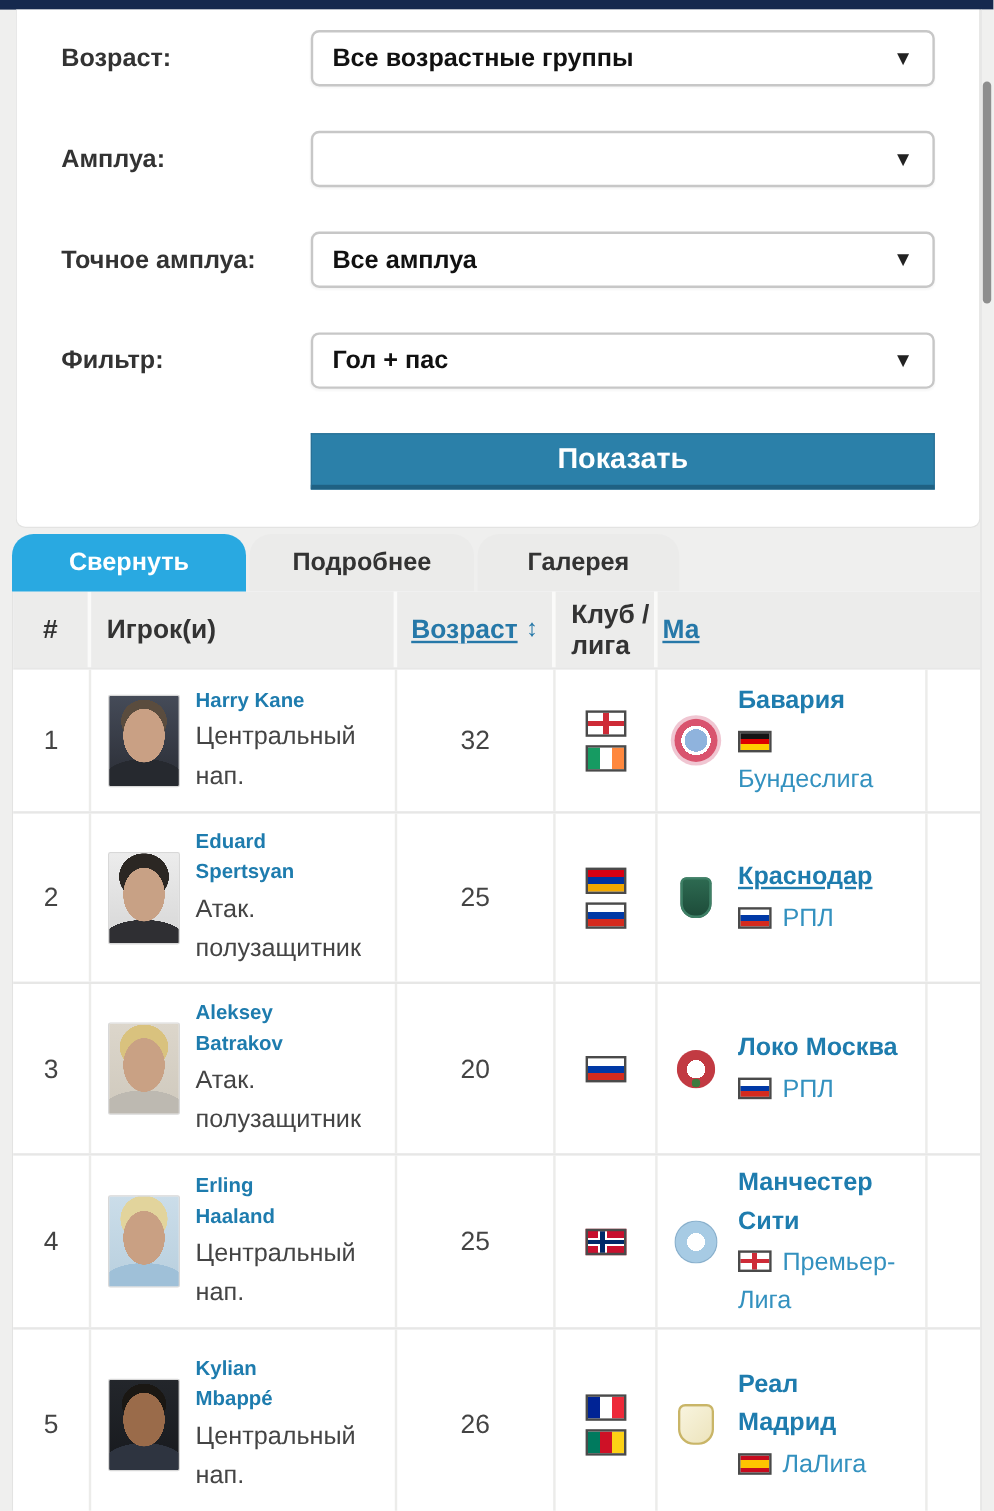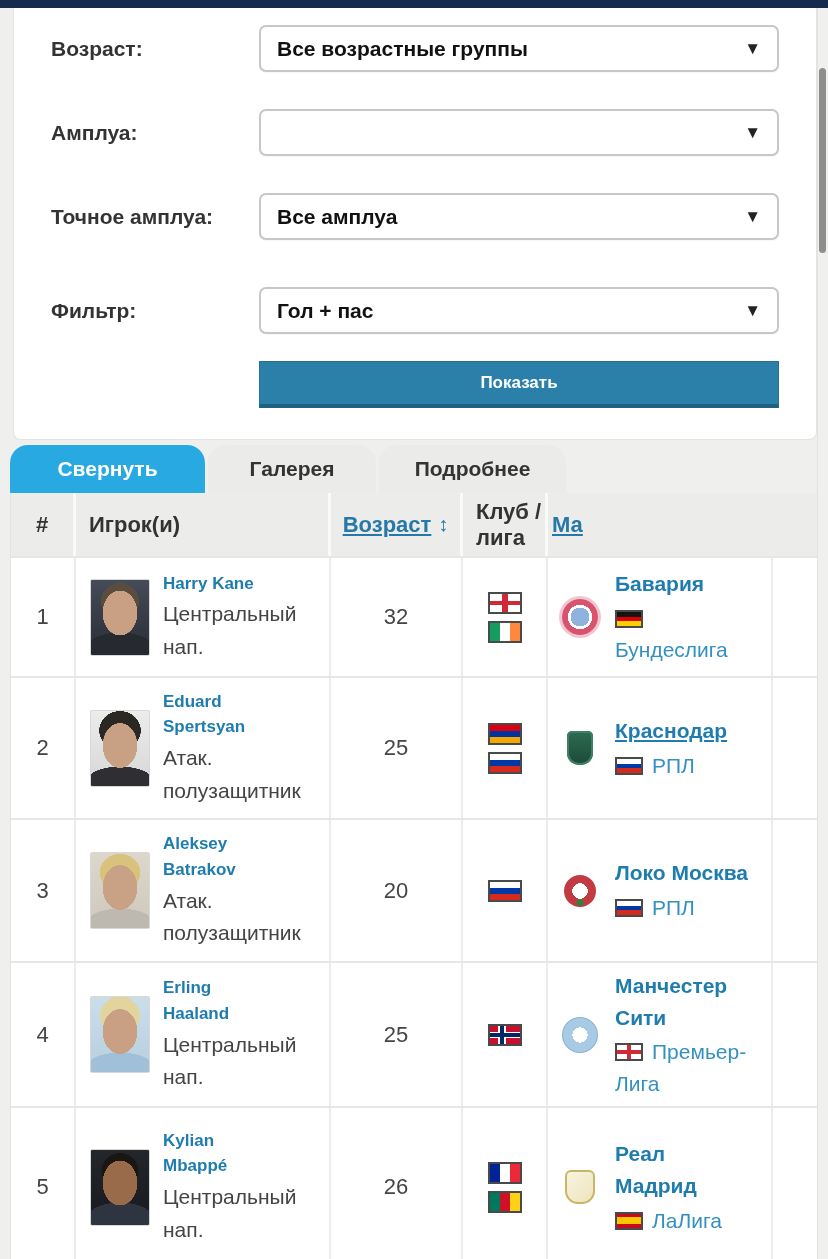--- a/index.html
+++ b/index.html
@@ -14,21 +14,21 @@
   .frow { position:absolute; left:37px; width:728px; height:47px; display:flex; align-items:center; }
   .frow .flabel { flex:0 0 208px; font-size:21px; font-weight:bold; color:#333; }
   .selectbox { flex:0 0 520px; height:47px; border:2px solid #C7C7C7; border-radius:7px;
     background:#fff; display:flex; align-items:center; padding:0 16px; cursor:pointer;
     box-shadow:0 1px 2px rgba(0,0,0,0.04); }
   .selectbox .selval { flex:1; font-size:21px; font-weight:bold; color:#111;
     white-space:nowrap; overflow:hidden; }
   .selectbox .arrow { font-size:17px; color:#222; margin-left:8px; }
   .showbtn { position:absolute; left:245px; top:353px; width:520px; height:47px;
     background:#2B80A9; border:1px solid #2A7096; border-bottom:4px solid #1F6183;
-    color:#fff; font-size:17px; font-weight:bold; text-align:center; line-height:42px;
+    color:#fff; font-size:24px; font-weight:bold; text-align:center; line-height:42px;
     cursor:pointer; font-family:inherit; }
 
   
   .tabs { position:absolute; left:10px; top:445px; height:48px; display:flex; }
   .tab { height:48px; display:flex; align-items:center; justify-content:center;
     font-size:21px; font-weight:bold; color:#333; background:#EBEBEA;
     border-radius:18px 18px 0 0; cursor:pointer; }
   .tab.active { background:#29A9E1; color:#fff; z-index:2; }
   .tab-1 { width:195px; }
   .tab-2 { width:187px; margin-left:3px; }
@@ -167,34 +167,34 @@
       <span class="arrow">▼</span>
     </div>
   </div>
   <div class="frow" style="top:185px">
     <span class="flabel">Точное амплуа:</span>
     <div class="selectbox">
       <span class="selval">Все амплуа</span>
       <span class="arrow">▼</span>
     </div>
   </div>
-  <div class="frow" style="top:279px">
+  <div class="frow" style="top:269px">
     <span class="flabel">Фильтр:</span>
     <div class="selectbox">
       <span class="selval">Гол + пас</span>
       <span class="arrow">▼</span>
     </div>
   </div>
   <button class="showbtn">Показать</button>
 </section>
 
 <nav class="tabs">
   <div class="tab tab-1 active">Свернуть</div>
+  <div class="tab tab-2">Подробнее</div>
   <div class="tab tab-3">Галерея</div>
-  <div class="tab tab-2">Подробнее</div>
 </nav>
 
 <div class="tbl">
 
   <div class="trow thead">
     <div class="cell c-num">#</div>
     <div class="cell c-player">Игрок(и)</div>
     <div class="cell c-age">
       <span class="hlink">Возраст</span>
       <span class="sorticon">↕</span>

